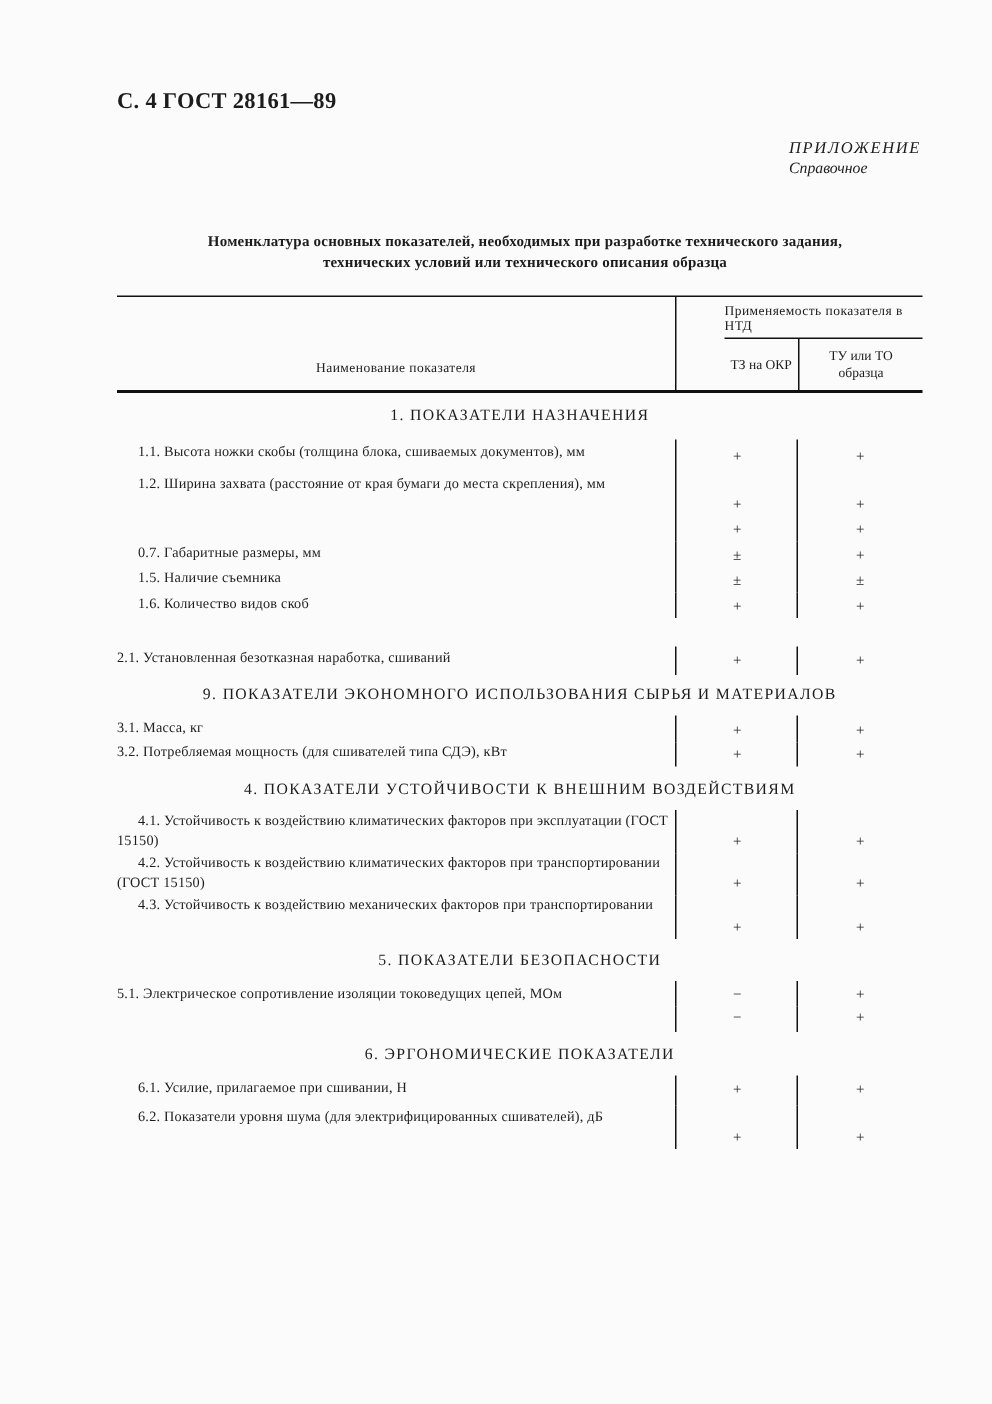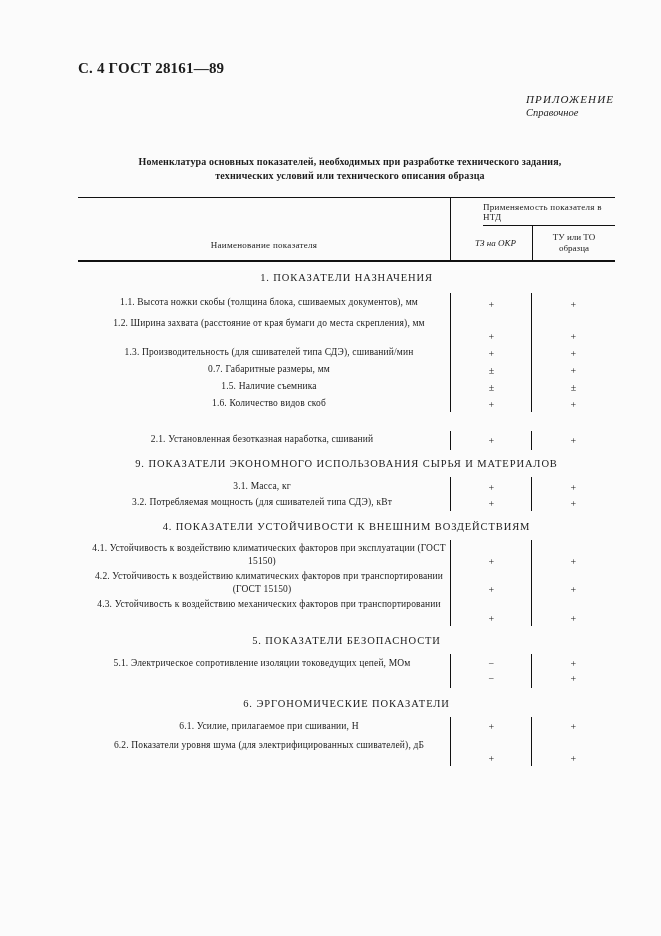--- a/index.html
+++ b/index.html
@@ -45,31 +45,30 @@
       border-left: 1.5px solid #111;
       padding-left: 32px;
     }
     .thead .group-title {
       height: 27px; border-bottom: 1.5px solid #111;
       display: flex; align-items: center; justify-content: center;
       letter-spacing: 0.3px;
     }
     .thead .sub { position: absolute; top: 28px; bottom: 0;
       display: flex; align-items: center; justify-content: center; text-align: center; line-height: 11px; }
-    .thead .sub1 { left: 4px; width: 81px; font-style: italic; }
+    .thead .sub1 { left: 16px; width: 81px; }
     .thead .sub2 { left: 81px; right: 0; border-left: 1.5px solid #111; }
 
     .section-title {
       text-align: center; font-size: 10.5px; letter-spacing: 0.9px;
       height: 14px; line-height: 14px; margin: 0;
     }
     .row {
       position: relative; font-size: 9.5px; line-height: 13px;
       letter-spacing: 0.15px;
-      text-align: center;
     }
     .row .label {
       width: 368px; text-indent: 14px;
     }
     .row .label.noindent { text-indent: 0; }
     .row .c1, .row .c2 {
       position: absolute; top: 0; bottom: 0;
       display: flex; align-items: flex-end; justify-content: center;
       font-size: 10px;
     }
@@ -115,21 +114,20 @@
       <div class="label" style="padding-top:3px">1.1.  Высота ножки скобы (толщина блока, сшиваемых документов), мм</div>
       <div class="c1" style="padding-bottom:5px">+</div>
       <div class="c2" style="padding-bottom:5px">+</div>
     </div>
     <div class="row" style="height:28px">
       <div class="label" style="padding-top:1px">1.2.  Ширина захвата (расстояние от края бумаги до места скрепления), мм</div>
       <div class="c1" style="padding-bottom:1px">+</div>
       <div class="c2" style="padding-bottom:1px">+</div>
     </div>
     <div class="row" style="height:17px">
-      <div class="label" style="padding-top:2px">1.3.  Производительность (для сшивателей типа СДЭ), сшиваний/мин</div>
       <div class="c1" style="padding-bottom:1px">+</div>
       <div class="c2" style="padding-bottom:1px">+</div>
     </div>
     <div class="row" style="height:17px">
       <div class="label" style="padding-top:2px">0.7.  Габаритные размеры, мм</div>
       <div class="c1" style="padding-bottom:1px">±</div>
       <div class="c2" style="padding-bottom:1px">+</div>
     </div>
     <div class="row" style="height:17px">
       <div class="label" style="padding-top:2px">1.5.  Наличие съемника</div>

